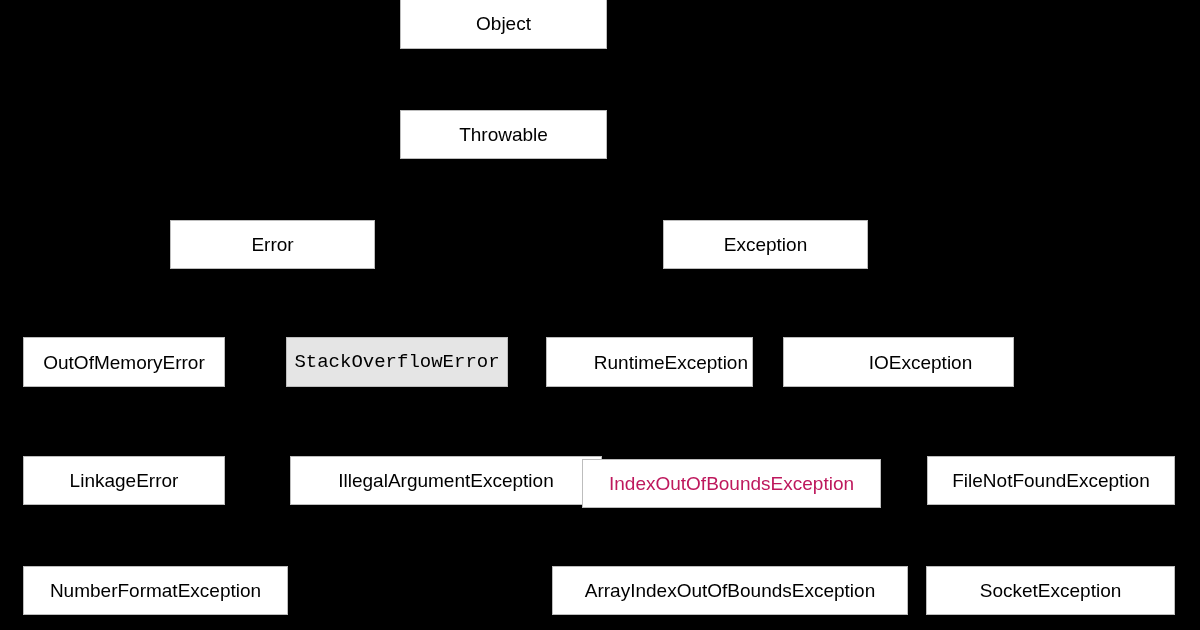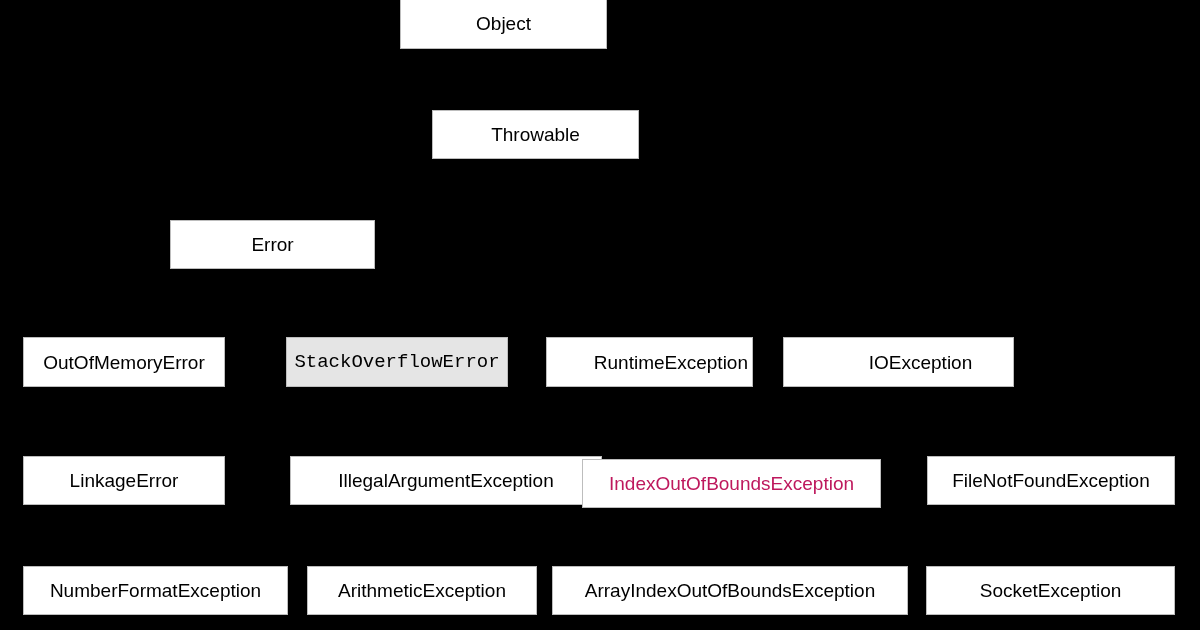--- a/index.html
+++ b/index.html
@@ -33,25 +33,28 @@
     padding: 0 4px;
   }
 </style>
 </head>
 <body>
 
 <div id="canvas" style="background: rgb(0, 0, 0);">
     <div class="node" style="left: 400px; top: -2px; width: 207px; height: 51px; background: rgb(255, 255, 255); border-color: rgb(189, 189, 189); color: rgb(0, 0, 0);">
       <span class="node-label" style="font-size: 19px;">Object</span>
     </div>
-    <div class="node" style="left: 400px; top: 110px; width: 207px; height: 49px; background: rgb(255, 255, 255); border-color: rgb(189, 189, 189); color: rgb(0, 0, 0); margin-left: 32px;">
+    <div class="node" style="left: 400px; top: 110px; width: 207px; height: 49px; background: rgb(255, 255, 255); border-color: rgb(189, 189, 189); color: rgb(0, 0, 0);">
       <span class="node-label" style="font-size: 19px;">Throwable</span>
     </div>
     <div class="node" style="left: 170px; top: 220px; width: 205px; height: 49px; background: rgb(255, 255, 255); border-color: rgb(189, 189, 189); color: rgb(0, 0, 0); text-align: center;">
       <span class="node-label" style="font-size: 19px;">Error</span>
+    </div>
+    <div class="node" style="left: 663px; top: 220px; width: 205px; height: 49px; background: rgb(255, 255, 255); border-color: rgb(189, 189, 189); color: rgb(0, 0, 0);">
+      <span class="node-label" style="font-size: 19px;">Exception</span>
     </div>
     <div class="node" style="left: 23px; top: 337px; width: 202px; height: 50px; background: rgb(255, 255, 255); border-color: rgb(189, 189, 189); color: rgb(0, 0, 0);">
       <span class="node-label" style="font-size: 19px;">OutOfMemoryError</span>
     </div>
     <div class="node" style="left: 286px; top: 337px; width: 222px; height: 50px; background: #e5e5e5; border-color: rgb(189, 189, 189); color: rgb(0, 0, 0); font-family: Liberation Mono, monospace;">
       <span class="node-label" style="font-size: 19px;">StackOverflowError</span>
     </div>
     <div class="node" style="left: 546px; top: 337px; width: 207px; height: 50px; background: rgb(255, 255, 255); border-color: rgb(189, 189, 189); color: rgb(0, 0, 0); justify-content: flex-end;">
       <span class="node-label" style="font-size: 19px;">RuntimeException</span>
     </div>
@@ -66,22 +69,19 @@
     </div>
     <div class="node" style="left: 582px; top: 459px; width: 299px; height: 49px; background: rgb(255, 255, 255); border-color: rgb(189, 189, 189); color: #be185d;">
       <span class="node-label" style="font-size: 19px;">IndexOutOfBoundsException</span>
     </div>
     <div class="node" style="left: 927px; top: 456px; width: 248px; height: 49px; background: rgb(255, 255, 255); border-color: rgb(189, 189, 189); color: rgb(0, 0, 0);">
       <span class="node-label" style="font-size: 19px;">FileNotFoundException</span>
     </div>
     <div class="node" style="left: 23px; top: 566px; width: 265px; height: 49px; background: rgb(255, 255, 255); border-color: rgb(189, 189, 189); color: rgb(0, 0, 0);">
       <span class="node-label" style="font-size: 19px;">NumberFormatException</span>
     </div>
-    <div class="node" style="left: 307px; top: 566px; width: 230px; height: 49px; background: rgb(255, 255, 255); border-color: rgb(189, 189, 189); color: rgb(0, 0, 0);">
-      <span class="node-label" style="font-size: 19px;">ArithmeticException</span>
-    </div>
     <div class="node" style="left: 552px; top: 566px; width: 356px; height: 49px; background: rgb(255, 255, 255); border-color: rgb(189, 189, 189); color: rgb(0, 0, 0);">
       <span class="node-label" style="font-size: 19px;">ArrayIndexOutOfBoundsException</span>
     </div>
     <div class="node" style="left: 926px; top: 566px; width: 249px; height: 49px; background: rgb(255, 255, 255); border-color: rgb(189, 189, 189); color: rgb(0, 0, 0);">
       <span class="node-label" style="font-size: 19px;">SocketException</span>
     </div>
   </div>
 
 </body></html>

